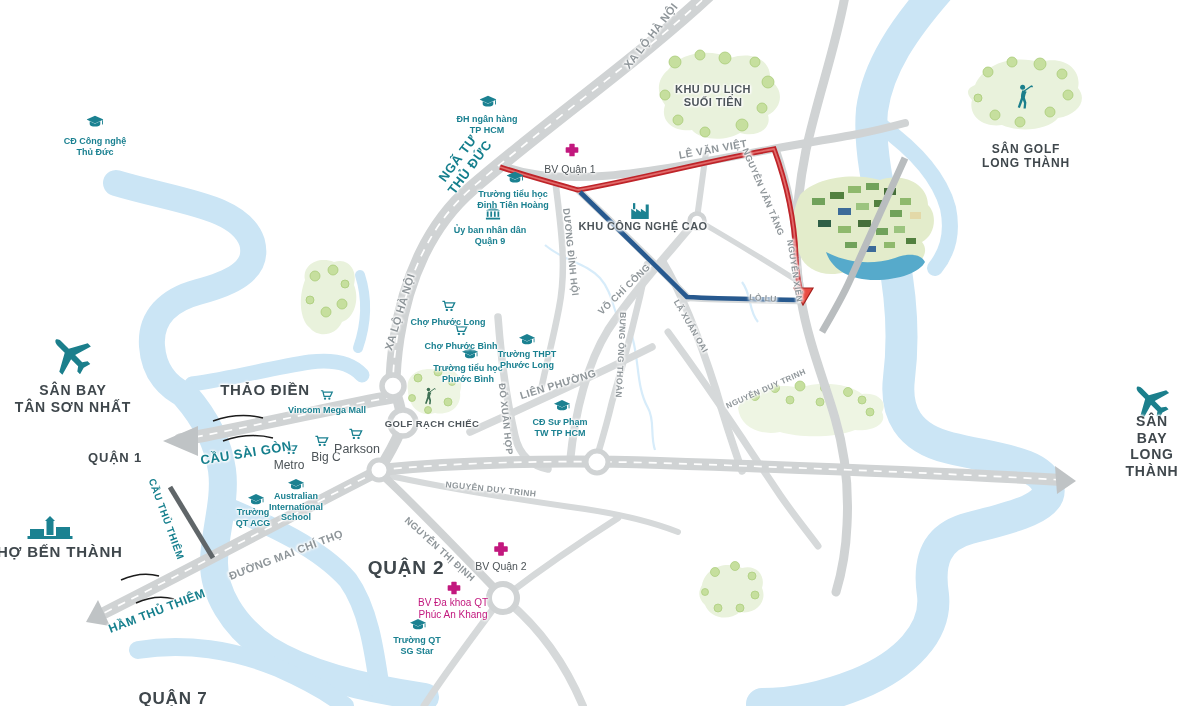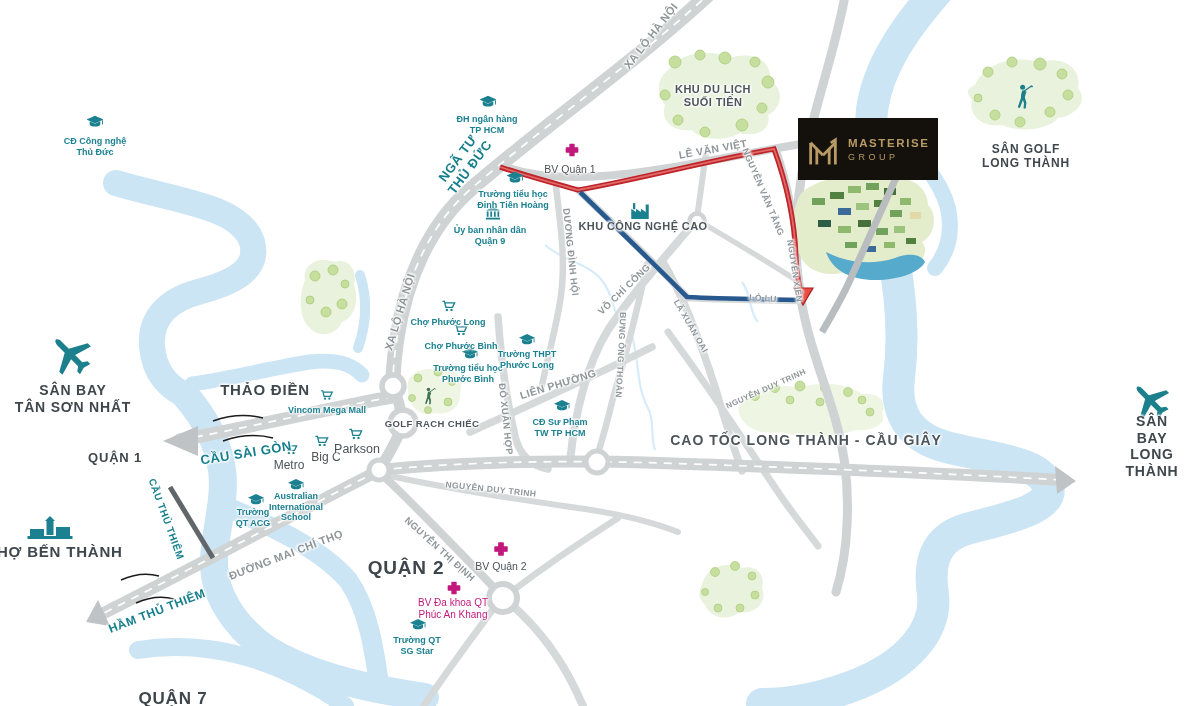--- a/index.html
+++ b/index.html
@@ -415,21 +415,20 @@
 <div class="lbl roadlbl" style="left:795px;top:271px;font-size:8.5px;transform:translate(-50%,-50%) rotate(81deg)">NGUYỄN XIỂN</div>
 <div class="lbl roadlbl" style="left:571px;top:252px;font-size:9.5px;transform:translate(-50%,-50%) rotate(84deg)">DƯƠNG ĐÌNH HỘI</div>
 <div class="lbl roadlbl" style="left:624px;top:289px;font-size:9.5px;transform:translate(-50%,-50%) rotate(-44deg)">VÕ CHÍ CÔNG</div>
 <div class="lbl roadlbl" style="left:691px;top:326px;font-size:8.5px;transform:translate(-50%,-50%) rotate(60deg)">LÃ XUÂN OAI</div>
 <div class="lbl roadlbl" style="left:763px;top:298px;font-size:8.5px;transform:translate(-50%,-50%) rotate(4deg)">LÒ LU</div>
 <div class="lbl roadlbl" style="left:621px;top:355px;font-size:8.5px;transform:translate(-50%,-50%) rotate(93deg)">BƯNG ÔNG THOÀN</div>
 <div class="lbl roadlbl" style="left:558px;top:384px;font-size:10.5px;transform:translate(-50%,-50%) rotate(-17deg)">LIÊN PHƯỜNG</div>
 <div class="lbl roadlbl" style="left:506px;top:419px;font-size:9.5px;transform:translate(-50%,-50%) rotate(84deg)">ĐỖ XUÂN HỢP</div>
 <div class="lbl roadlbl" style="left:766px;top:389px;font-size:8px;transform:translate(-50%,-50%) rotate(-24deg)">NGUYỄN DUY TRINH</div>
 <div class="lbl roadlbl" style="left:491px;top:489px;font-size:8.5px;transform:translate(-50%,-50%) rotate(6deg)">NGUYỄN DUY TRINH</div>
-<div class="lbl roadlbl-dark" style="left:806px;top:440px;font-size:14px">CAO TỐC LONG THÀNH - CẦU GIÂY</div>
 <div class="lbl roadlbl" style="left:286px;top:555px;font-size:11px;transform:translate(-50%,-50%) rotate(-21deg)">ĐƯỜNG MAI CHÍ THỌ</div>
 <div class="lbl roadlbl" style="left:440px;top:549px;font-size:9.5px;transform:translate(-50%,-50%) rotate(42deg)">NGUYỄN THỊ ĐỊNH</div>
 
 <div class="lbl teal" style="left:464px;top:163px;font-size:13px;transform:translate(-50%,-50%) rotate(-53deg)">NGÃ TƯ
 THỦ ĐỨC</div>
 <div class="lbl teal" style="left:246px;top:453px;font-size:13px;transform:translate(-50%,-50%) rotate(-9deg)">CẦU SÀI GÒN</div>
 <div class="lbl teal" style="left:166px;top:519px;font-size:10px;transform:translate(-50%,-50%) rotate(70deg)">CẦU THỦ THIÊM</div>
 <div class="lbl teal" style="left:157px;top:611px;font-size:12px;transform:translate(-50%,-50%) rotate(-21deg)">HẦM THỦ THIÊM</div>
 
 <div class="lbl poi" style="left:95px;top:147px">CĐ Công nghệ
@@ -457,30 +456,14 @@
 QT ACG</div>
 <div class="lbl poi" style="left:296px;top:507px">Australian
 International
 School</div>
 <div class="lbl poidark" style="left:501px;top:566px;font-size:10.5px">BV Quận 2</div>
 <div class="lbl pink" style="left:453px;top:609px;font-size:10px">BV Đa khoa QT
 Phúc An Khang</div>
 <div class="lbl poi" style="left:417px;top:646px">Trường QT
 SG Star</div>
 
-<div class="logo-card">
-  <svg width="34" height="42" viewBox="0 0 22 24">
-    <g stroke="#b99a64" stroke-width="1.8" fill="none">
-      <path d="M3 22V8"></path>
-      <path d="M7 22V12"></path>
-      <path d="M3 8l8 8"></path>
-      <path d="M11 16l8-8"></path>
-      <path d="M15 22V12"></path>
-      <path d="M19 22V6l-3 2"></path>
-    </g>
-  </svg>
-  <div class="logo-text">
-    <div class="lt1">MASTERISE</div>
-    <div class="lt2">GROUP</div>
-  </div>
+
 </div>
 
-</div>
-
 </body></html>

